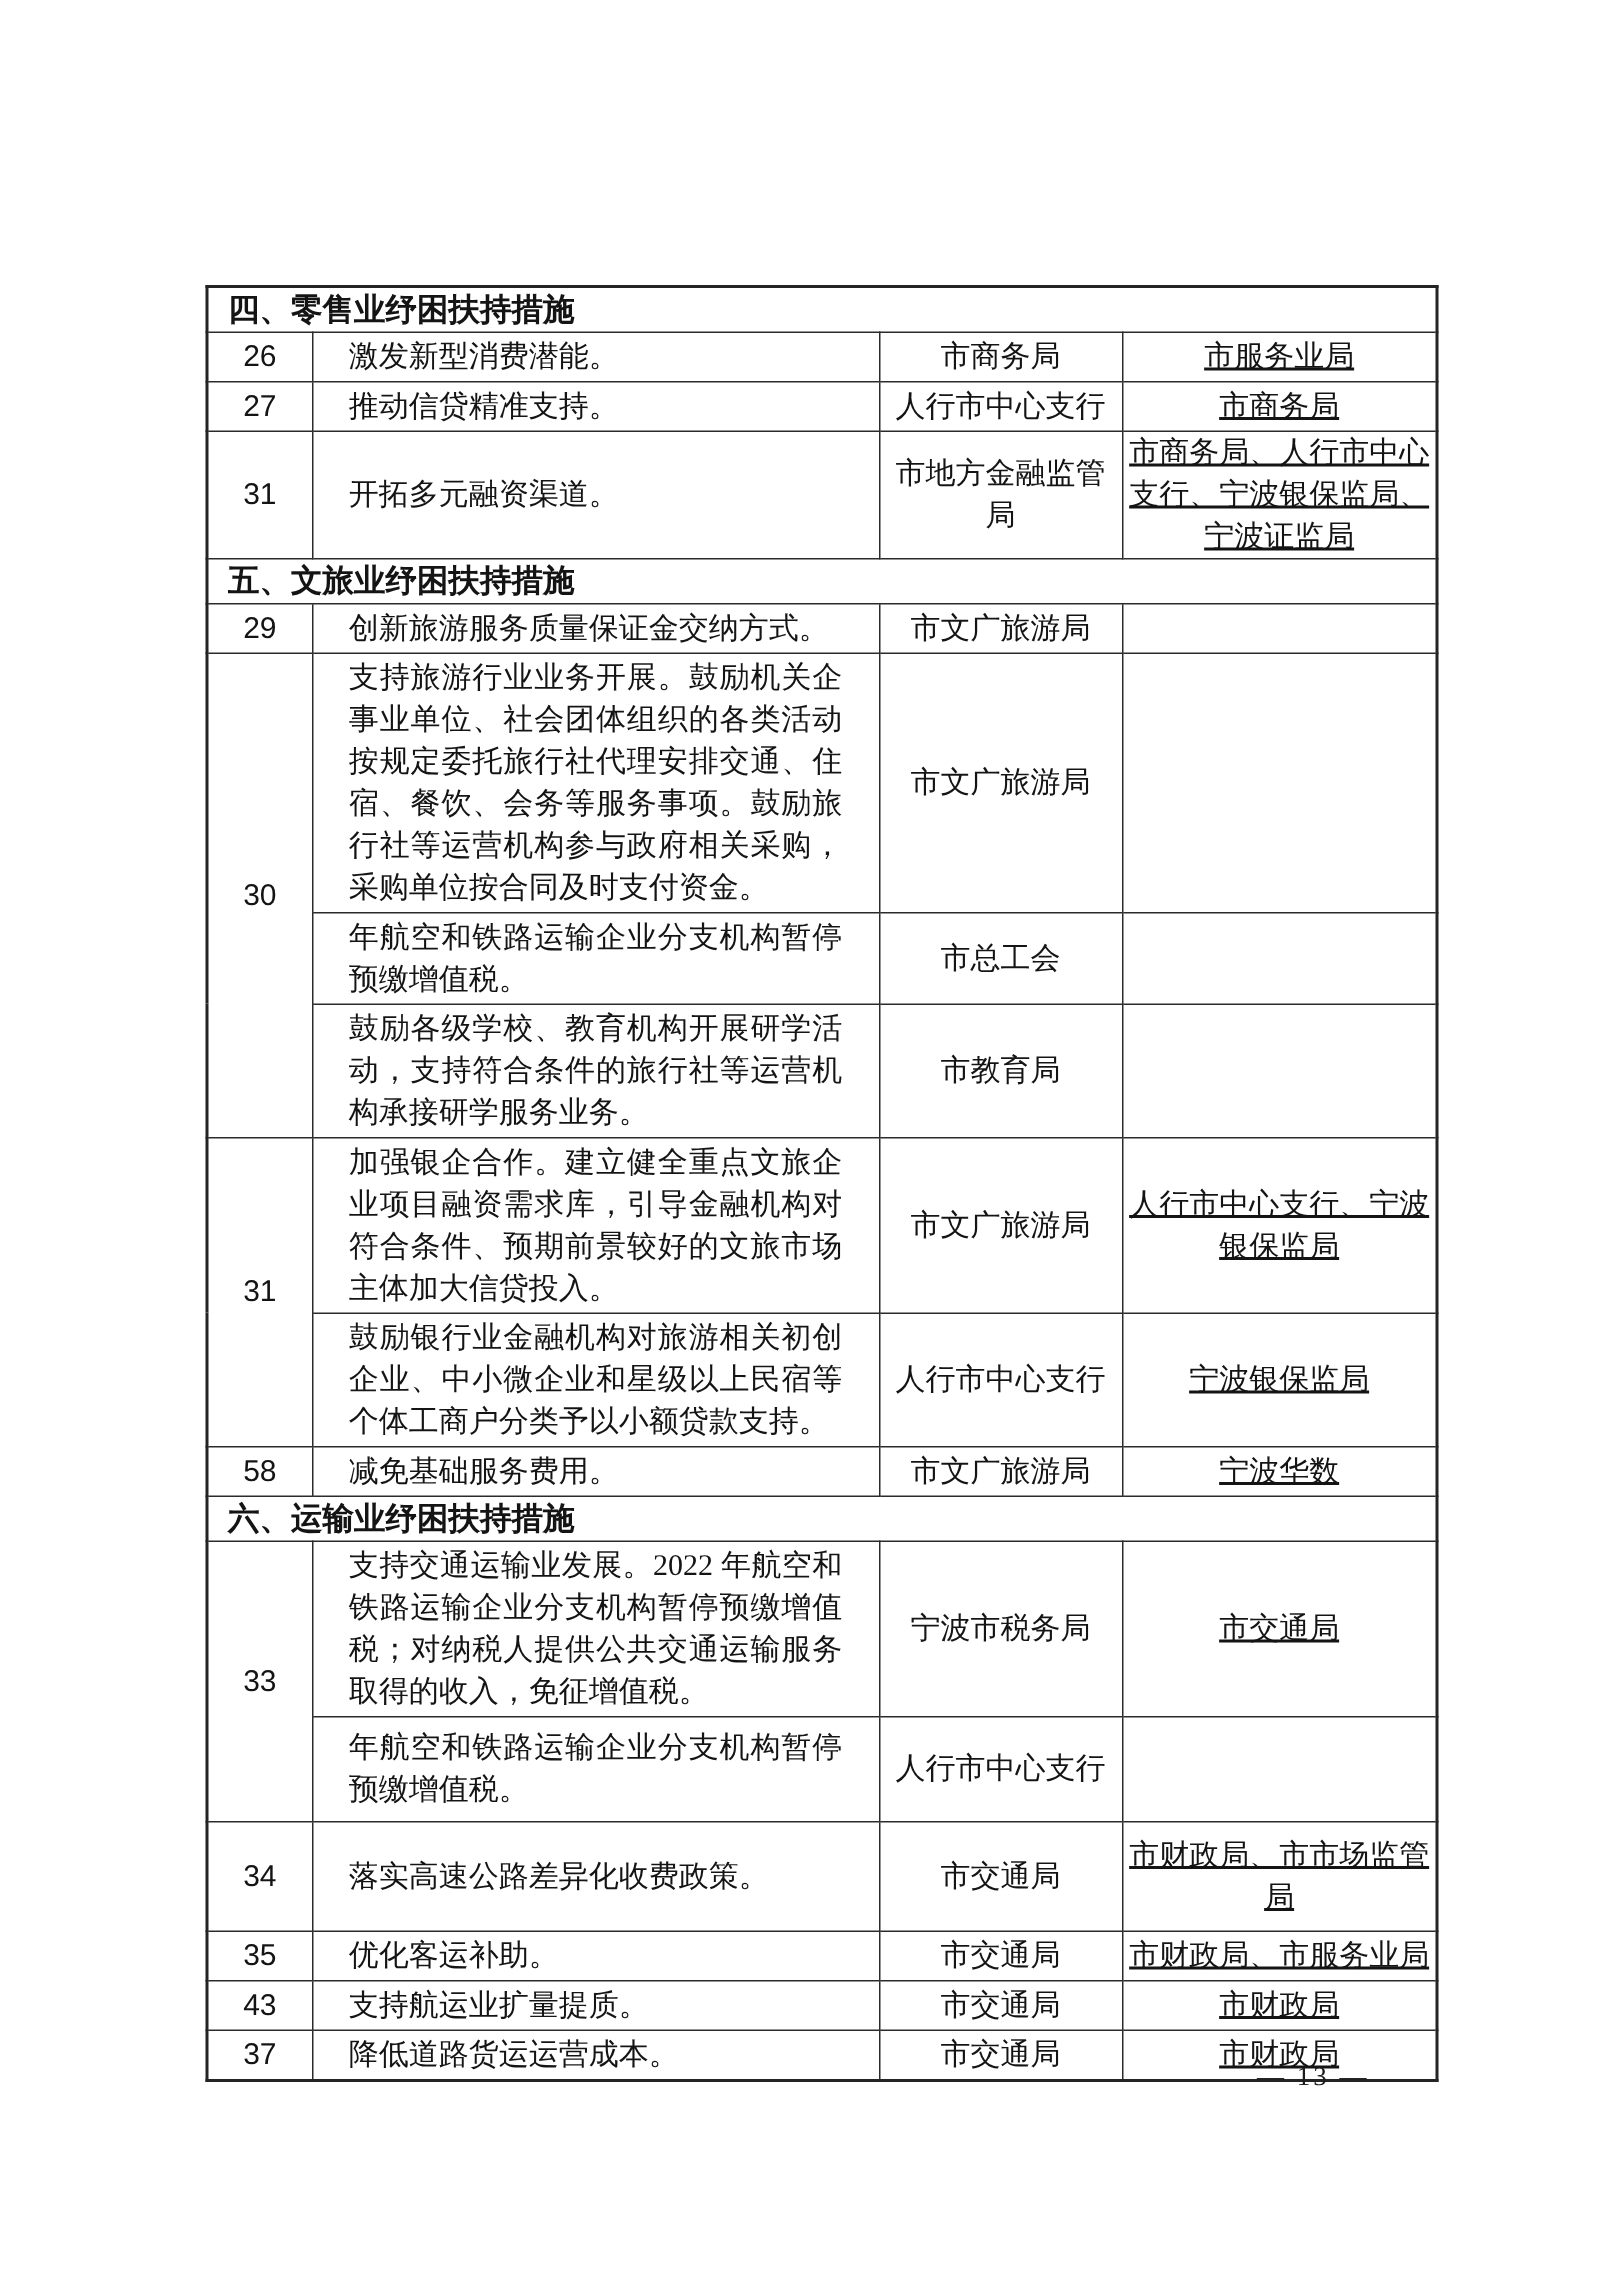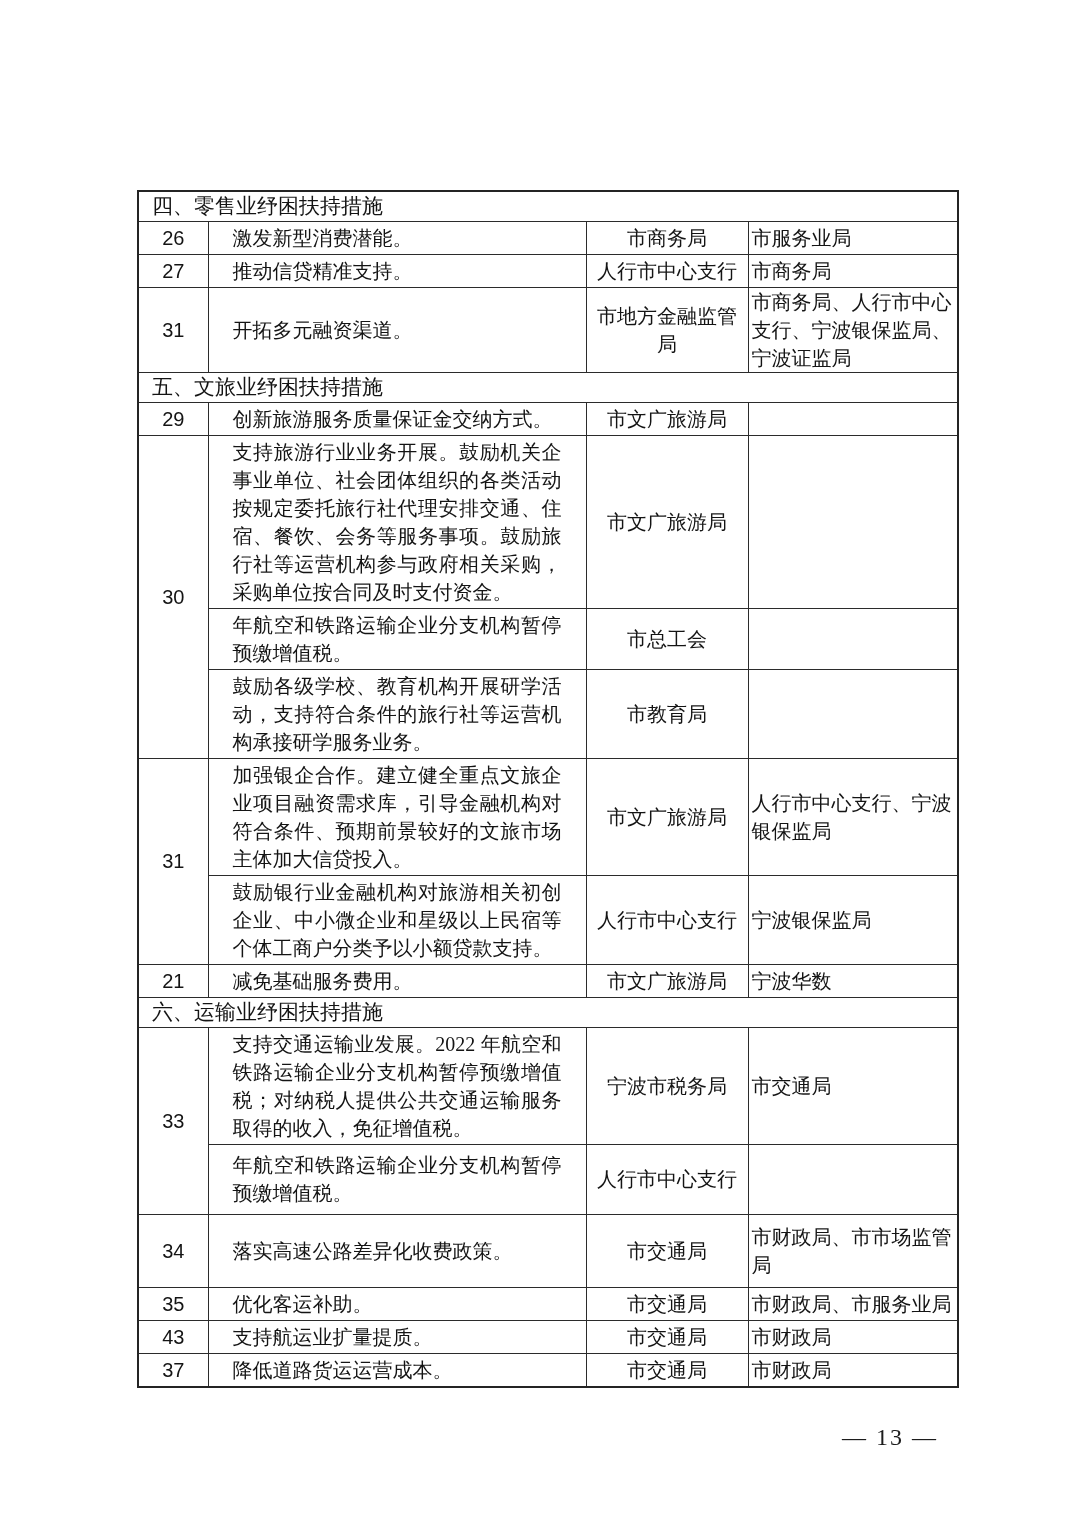--- a/index.html
+++ b/index.html
@@ -24,49 +24,50 @@
   .doc-table td {
     border: 1.6px solid #2b2b2b;
     vertical-align: middle;
     padding: 0;
     font-size: 20px;
     line-height: 28px;
     color: #141414;
     overflow: hidden;
   }
   td.section-cell {
-    font-weight: normal;
+    font-weight: bold;
     font-size: 21px;
     padding: 0 0 0 13px;
     text-align: left;
   }
   td.num-cell {
     text-align: center;
     font-family: Liberation Sans, sans-serif;
   }
   td.measure-cell {
     text-align: justify;
     padding: 2px 24px;
     word-break: normal;
   }
   td.unit-cell {
     text-align: center;
     padding: 0 4px;
   }
   td.other-cell {
-    text-align: left;
+    text-align: center;
     padding: 0 3px;
+    text-decoration: underline;
   }
   .page-footer {
     position: absolute;
-    top: 1424px;
+    top: 1374px;
     left: 813px;
     width: 125px;
-    text-align: right;
-    font-size: 24px;
+    text-align: center;
+    font-size: 18px;
     letter-spacing: 2px;
     color: #1c1c1c;
   }
 </style>
 </head>
 <body>
 
 <div class="page">
 
   <table class="doc-table">
@@ -130,21 +131,21 @@
         <td class="measure-cell">加强银企合作。建立健全重点文旅企业项目融资需求库，引导金融机构对符合条件、预期前景较好的文旅市场主体加大信贷投入。</td>
         <td class="unit-cell">市文广旅游局</td>
         <td class="other-cell">人行市中心支行、宁波银保监局</td>
       </tr>
       <tr style="height:83px">
         <td class="measure-cell">鼓励银行业金融机构对旅游相关初创企业、中小微企业和星级以上民宿等个体工商户分类予以小额贷款支持。</td>
         <td class="unit-cell">人行市中心支行</td>
         <td class="other-cell">宁波银保监局</td>
       </tr>
       <tr style="height:30px">
-        <td class="num-cell">21</td>
+        <td class="num-cell">58</td>
         <td class="measure-cell">减免基础服务费用。</td>
         <td class="unit-cell">市文广旅游局</td>
         <td class="other-cell">宁波华数</td>
       </tr>
 
       <tr style="height:30px">
         <td colspan="4" class="section-cell">六、运输业纾困扶持措施</td>
       </tr>
       <tr style="height:115px">
         <td class="num-cell" rowspan="2">33</td>

